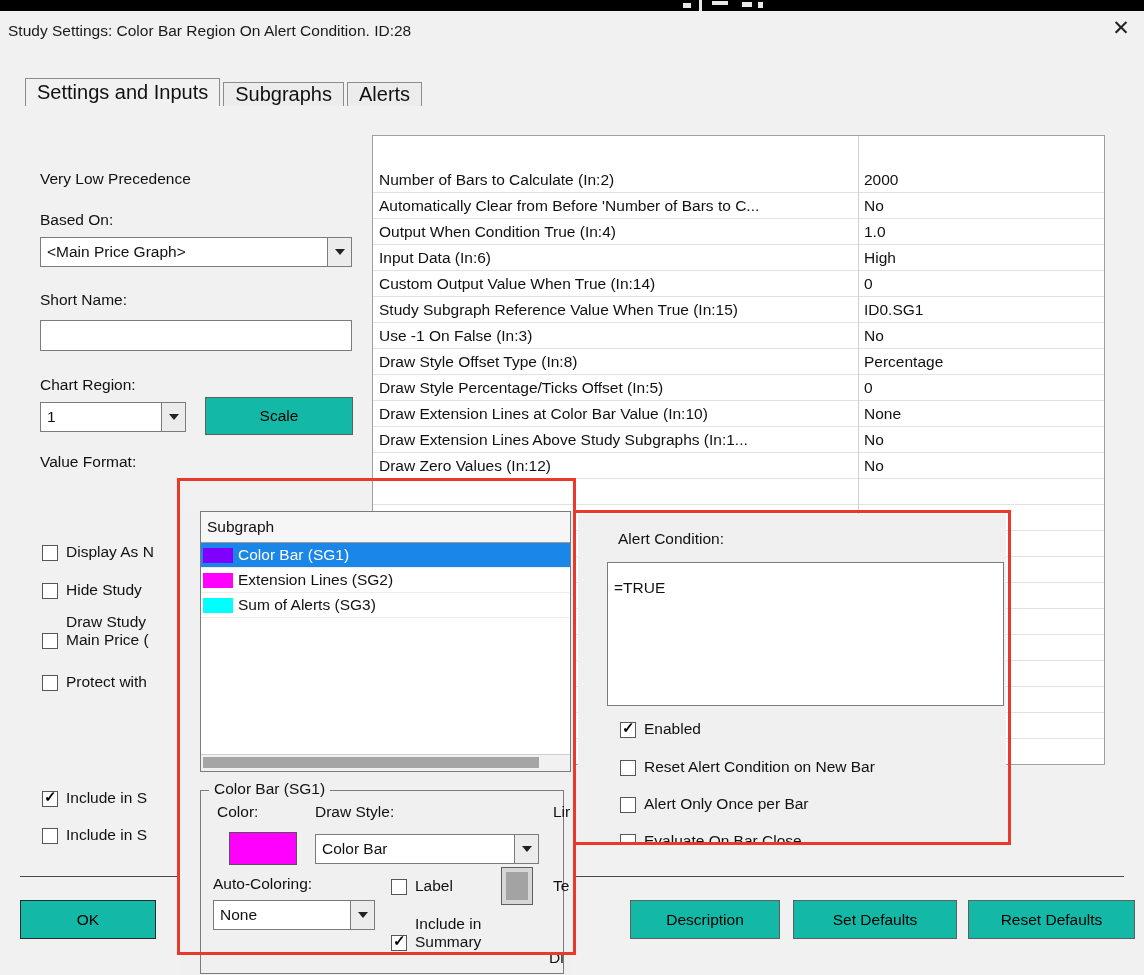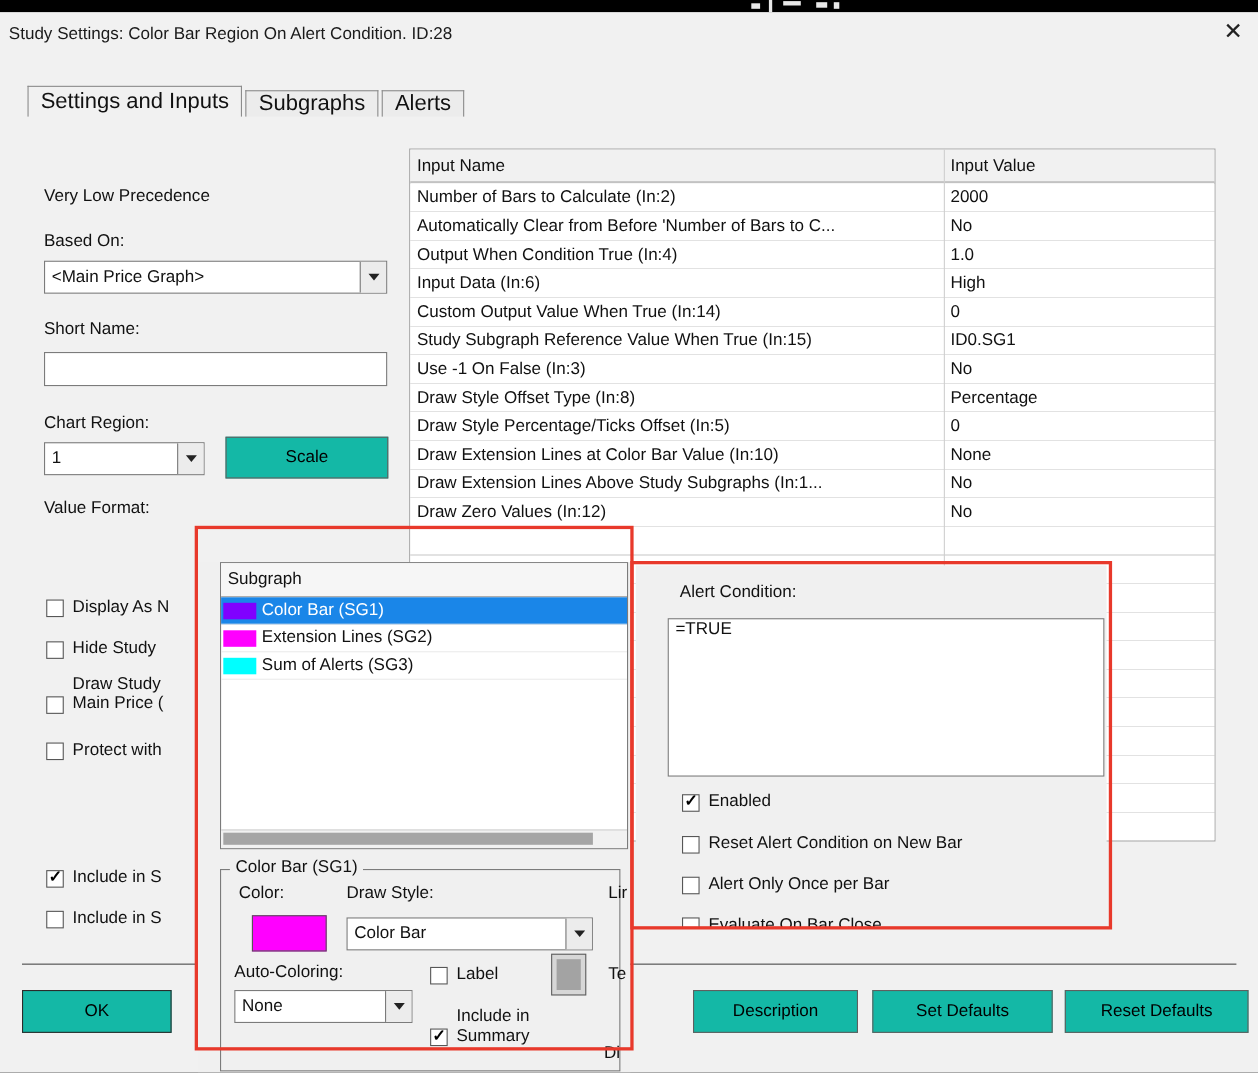--- a/index.html
+++ b/index.html
@@ -54,21 +54,21 @@
   .sg-item { height:25px; display:flex; align-items:center; gap:5px; padding-left:2px;
              font-size:15.5px; border-bottom:1px solid #ececec; }
   .sg-item .swatch { width:30px; height:15px; flex:none; }
   .hsb { position:absolute; left:0; right:0; bottom:0; height:17px; background:#f1f1f1; border-top:1px solid #cfcfcf; }
   .hsb .thumb { position:absolute; left:2px; top:2px; height:11px; width:336px; background:#a5a5a5; }
   .groupbox { position:absolute; border:1px solid #7b7b7b; }
   .gb-title { position:absolute; top:-11px; left:8px; background:#f0f0f0; padding:0 5px; font-size:15.5px; white-space:nowrap; }
   .swatchbtn { position:absolute; border:1px solid #555; }
   .graybtn { position:absolute; background:#d7d7d7; border:1px solid #5f5f5f; }
   .graybtn::after { content:""; position:absolute; left:4px; right:4px; top:4px; bottom:4px; background:#a3a3a3; }
-  .condbox { position:absolute; background:#fff; border:1px solid #7b7b7b; font-size:15.5px; padding:0 6px; }
+  .condbox { position:absolute; background:#fff; border:1px solid #7b7b7b; font-size:15.5px; padding:16px 6px; }
   .redrect { position:absolute; border:3px solid #e8392b; z-index:12; pointer-events:none; }
 </style>
 </head>
 <body>
 
 <div class="screen">
 
   <div class="topstrip">
     <span class="g" style="left:683px;top:3px;width:8px;height:5px;"></span>
     <span class="g" style="left:699px;top:0;width:3px;height:11px;"></span>
@@ -125,24 +125,20 @@
   <div class="cbrow" style="left:42px;top:789px;">
     <span class="cb checked"></span>
     <span class="cbl">Include in S</span>
   </div>
   <div class="cbrow" style="left:42px;top:826px;">
     <span class="cb"></span>
     <span class="cbl">Include in S</span>
   </div>
 
   <div class="table">
-    <div class="thead">
-      <div class="hc0">Input Name</div>
-      <div class="hc1">Input Value</div>
-    </div>
     <div class="tbody">
         <div class="trow">
           <div class="tcell c0">Number of Bars to Calculate  (In:2)</div>
           <div class="tcell c1">2000</div>
         </div>
         <div class="trow">
           <div class="tcell c0">Automatically Clear from Before 'Number of Bars to C...</div>
           <div class="tcell c1">No</div>
         </div>
         <div class="trow">

